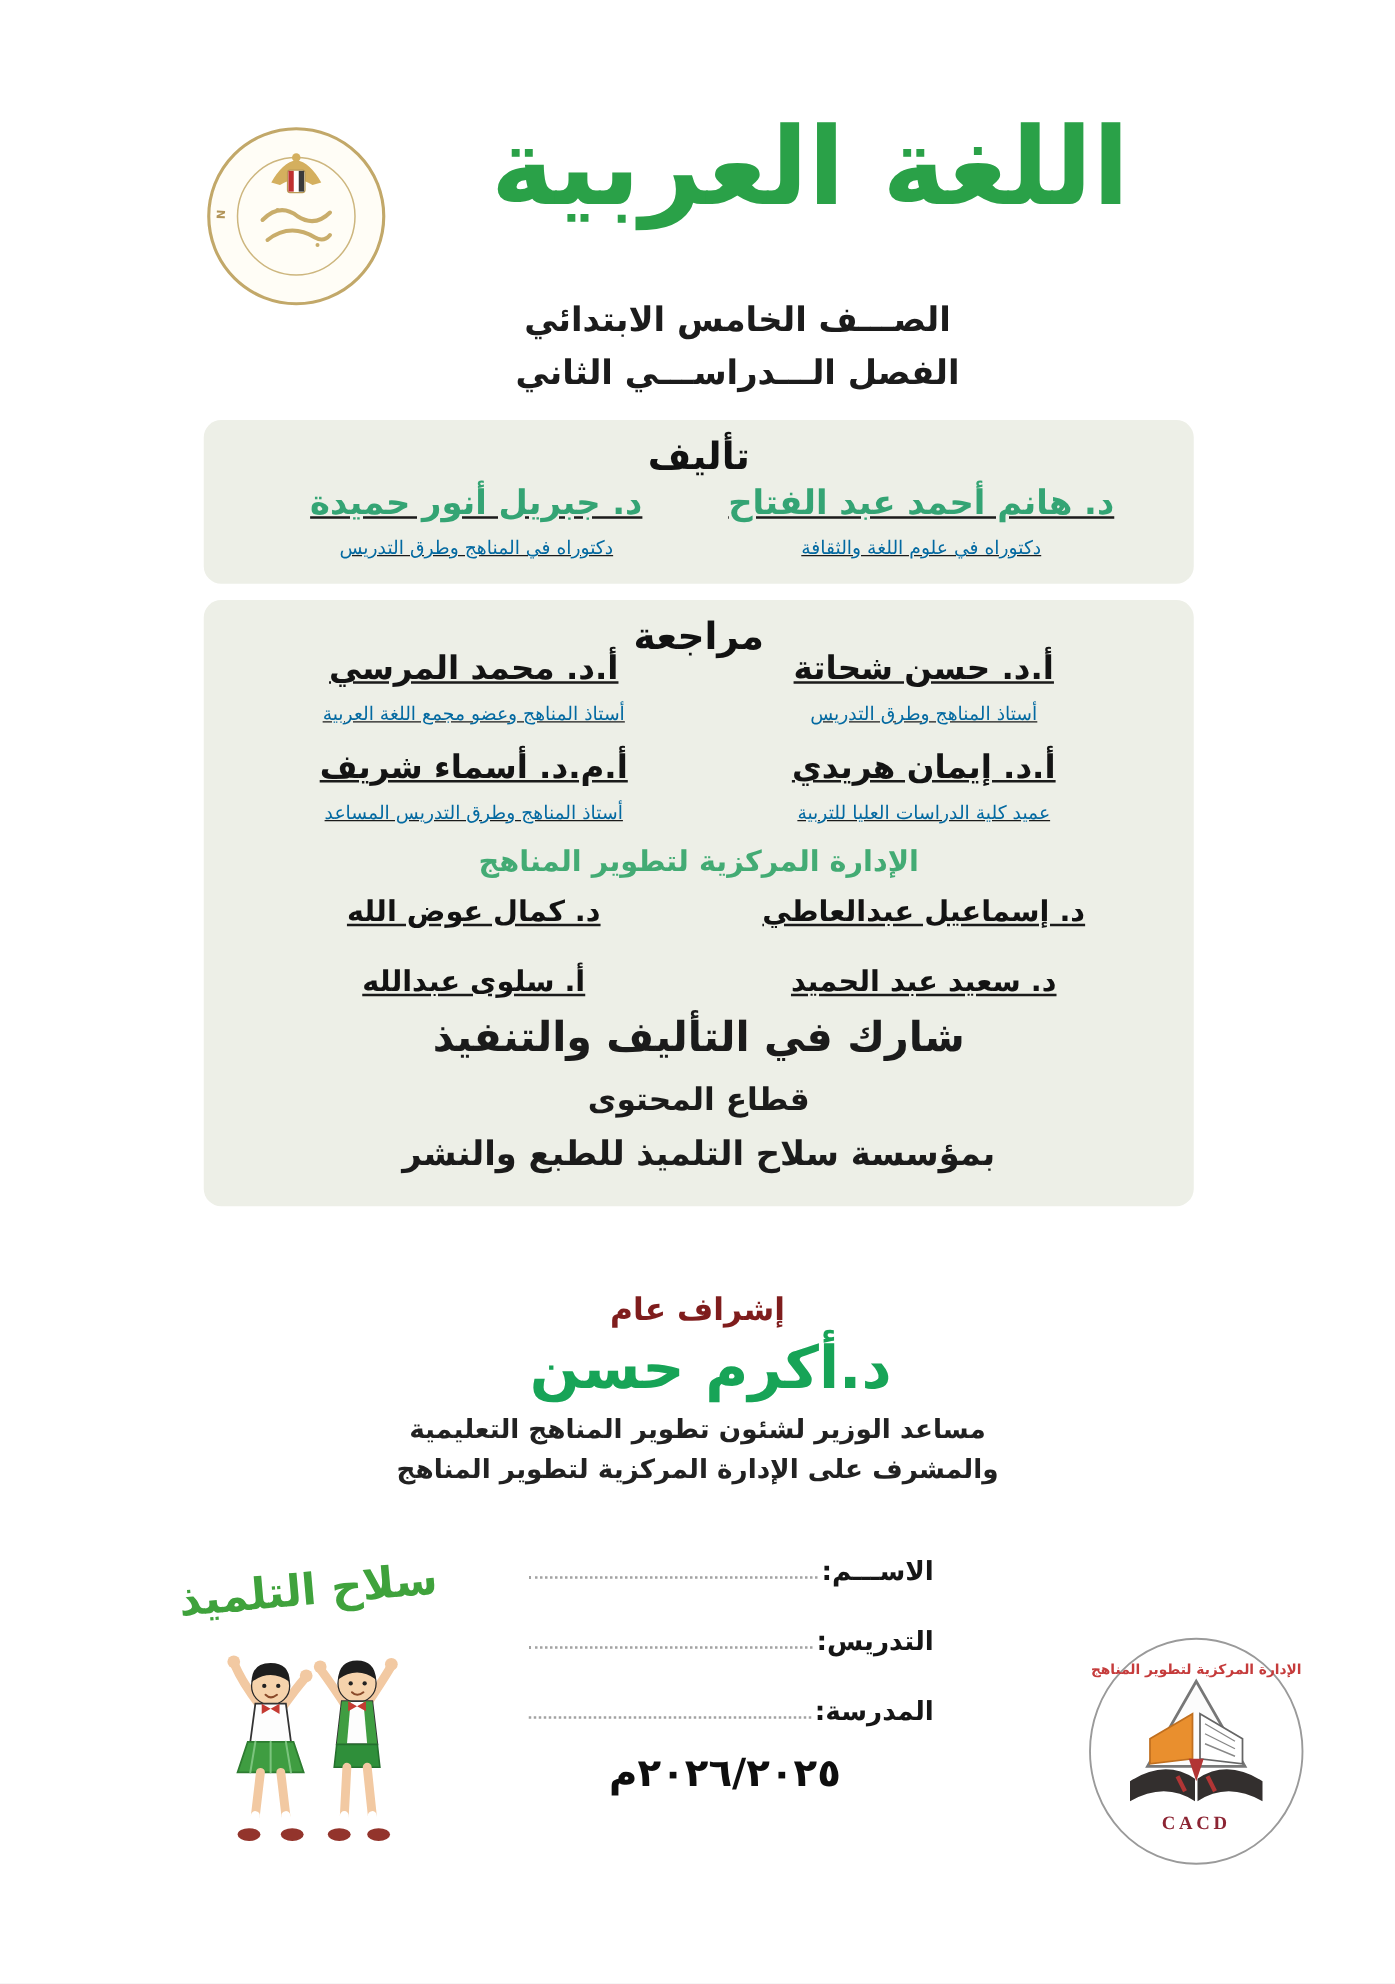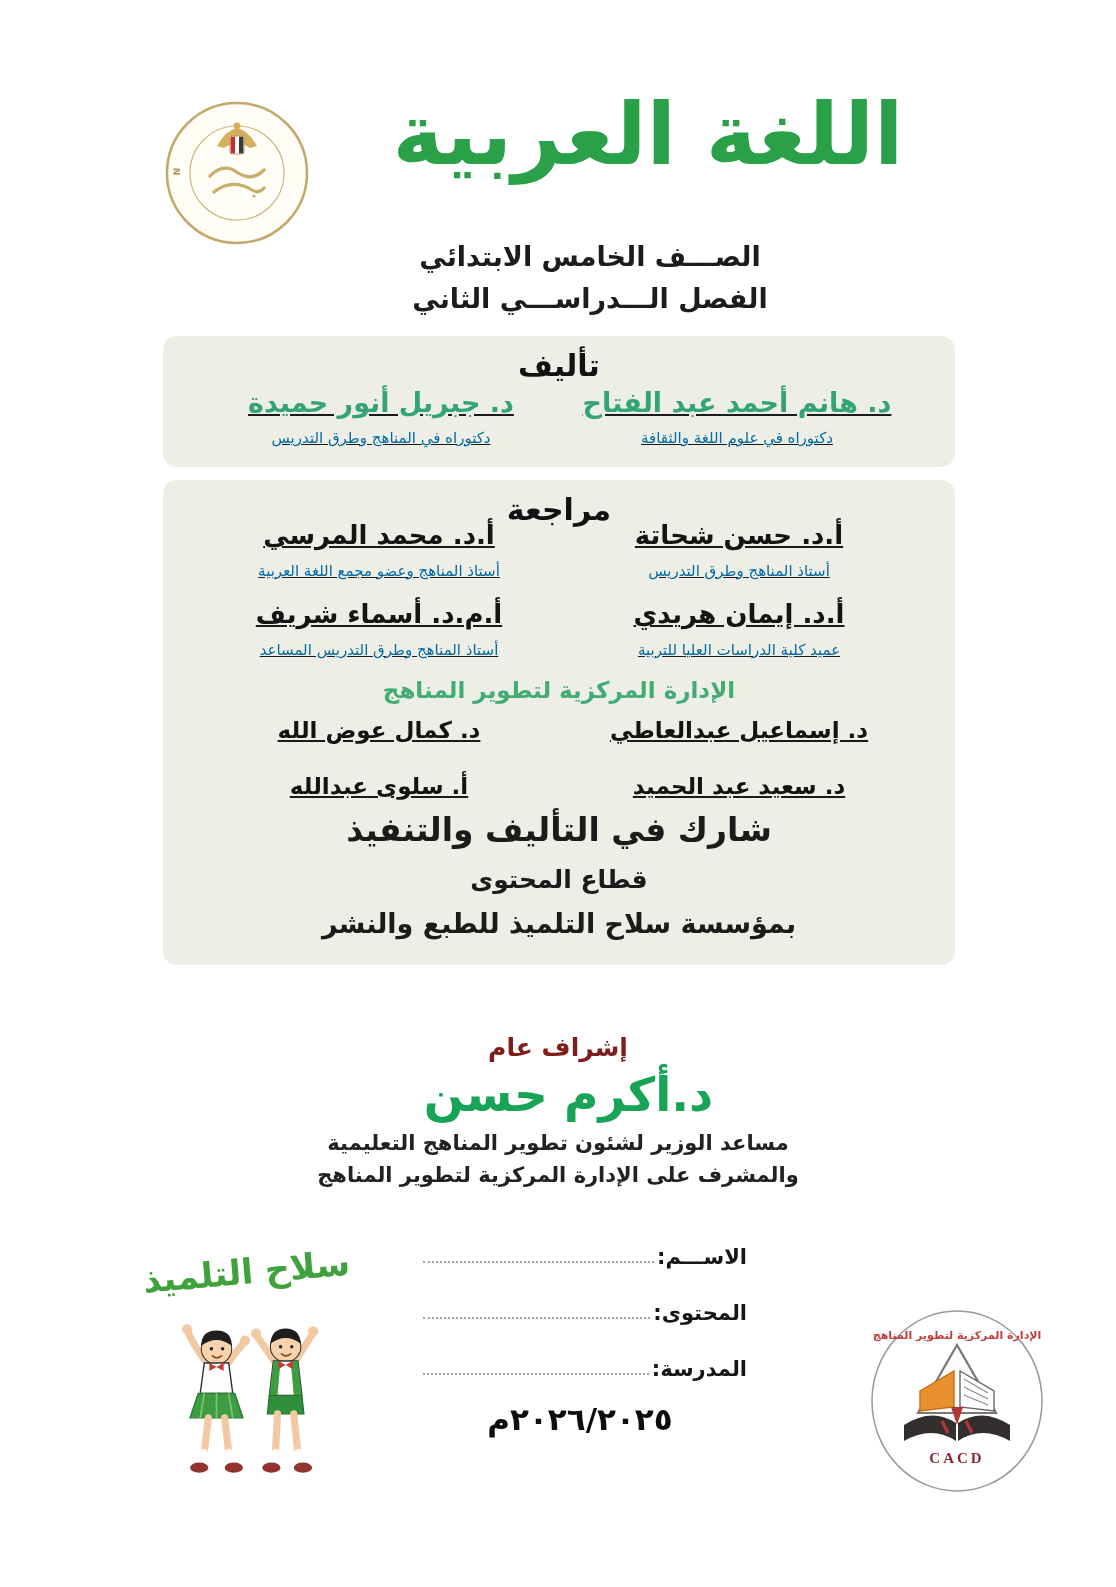--- a/index.html
+++ b/index.html
@@ -216,21 +216,21 @@
         </g>
       </svg>
     </div>
 
     <div class="form-block">
       <div class="form-row">
         <span class="form-label">الاســـم:</span>
         <span class="dotline"></span>
       </div>
       <div class="form-row">
-        <span class="form-label">المحتوى:</span>
+        <span class="form-label">التدريس:</span>
         <span class="dotline"></span>
       </div>
       <div class="form-row">
         <span class="form-label">المدرسة:</span>
         <span class="dotline"></span>
       </div>
     </div>
 
     <div class="school-year">٢٠٢٦/٢٠٢٥م</div>
 

